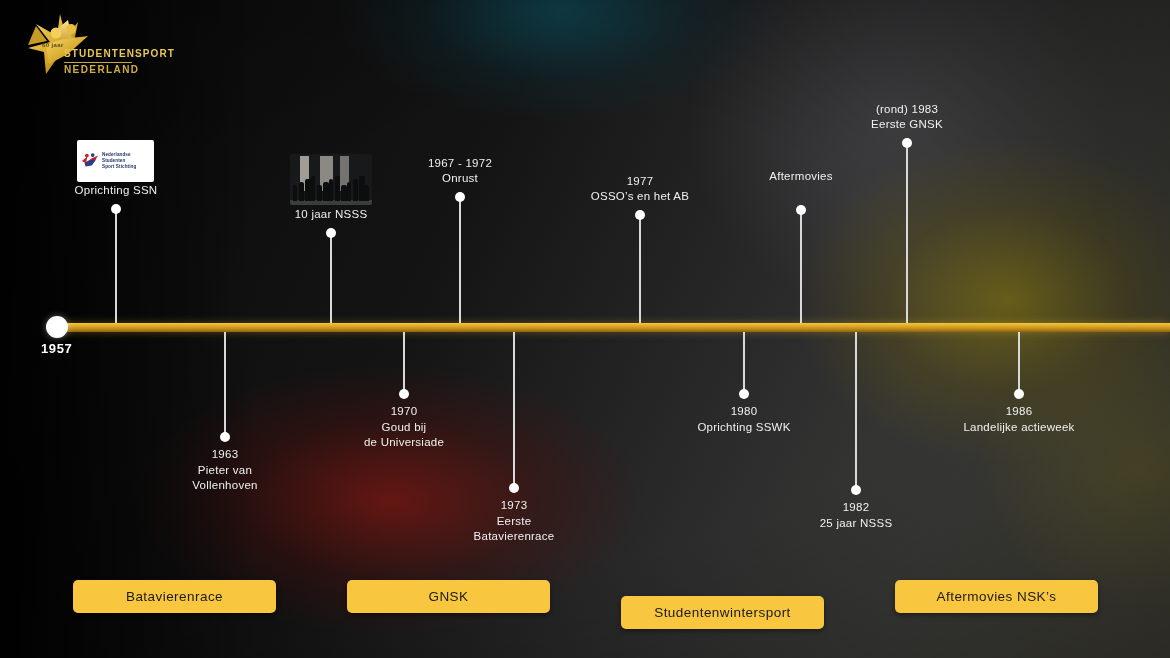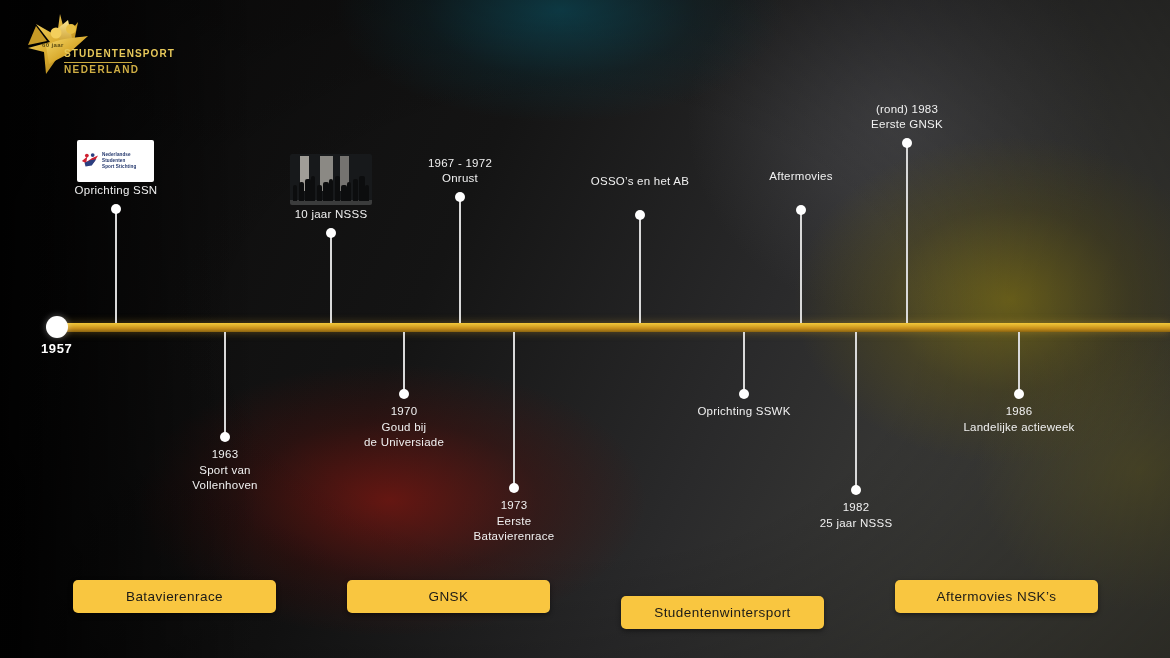--- a/index.html
+++ b/index.html
@@ -276,21 +276,21 @@
 
   <div id="events-host">
       <div class="event" style="left: 116px; top: 323px;">
         <div class="stem" style="top: -114px; height: 114px;"></div>
         <div class="dot" style="top: -119px;"></div>
         <div class="ev-label" style="top: -155.2px;"><span class="ev-year">1957</span><span>Oprichting SSN</span></div>
       </div>
       <div class="event" style="left: 225px; top: 323px;">
         <div class="stem" style="top: 9px; height: 105px;"></div>
         <div class="dot" style="top: 109px;"></div>
-        <div class="ev-label" style="top: 124px;"><span class="ev-year">1963</span><span>Sport van
+        <div class="ev-label" style="top: 124px;"><span class="ev-year">1963</span><span>Pieter van
 Vollenhoven</span></div>
       </div>
       <div class="event" style="left: 331px; top: 323px;">
         <div class="stem" style="top: -90px; height: 90px;"></div>
         <div class="dot" style="top: -95px;"></div>
         <div class="ev-label" style="top: -131.2px;"><span class="ev-year">1967</span><span>10 jaar NSSS</span></div>
       </div>
       <div class="event" style="left: 460px; top: 323px;">
         <div class="stem" style="top: -126px; height: 126px;"></div>
         <div class="dot" style="top: -131px;"></div>
@@ -304,26 +304,26 @@
       </div>
       <div class="event" style="left: 514px; top: 323px;">
         <div class="stem" style="top: 9px; height: 156px;"></div>
         <div class="dot" style="top: 160px;"></div>
         <div class="ev-label" style="top: 175px;"><span class="ev-year">1973</span><span>Eerste
 Batavierenrace</span></div>
       </div>
       <div class="event" style="left: 640px; top: 323px;">
         <div class="stem" style="top: -108px; height: 108px;"></div>
         <div class="dot" style="top: -113px;"></div>
-        <div class="ev-label" style="top: -149.2px;"><span>OSSO’s en het AB</span></div>
+        <div class="ev-label" style="top: -149.2px;"><span class="ev-year">1977</span><span>OSSO’s en het AB</span></div>
       </div>
       <div class="event" style="left: 744px; top: 323px;">
         <div class="stem" style="top: 9px; height: 62px;"></div>
         <div class="dot" style="top: 66px;"></div>
-        <div class="ev-label" style="top: 81px;"><span>Oprichting SSWK</span></div>
+        <div class="ev-label" style="top: 81px;"><span class="ev-year">1980</span><span>Oprichting SSWK</span></div>
       </div>
       <div class="event" style="left: 801px; top: 323px;">
         <div class="stem" style="top: -113px; height: 113px;"></div>
         <div class="dot" style="top: -118px;"></div>
         <div class="ev-label" style="top: -154.2px;"><span>Aftermovies</span></div>
       </div>
       <div class="event" style="left: 856px; top: 323px;">
         <div class="stem" style="top: 9px; height: 158px;"></div>
         <div class="dot" style="top: 162px;"></div>
         <div class="ev-label" style="top: 177px;"><span class="ev-year">1982</span><span>25 jaar NSSS</span></div>

